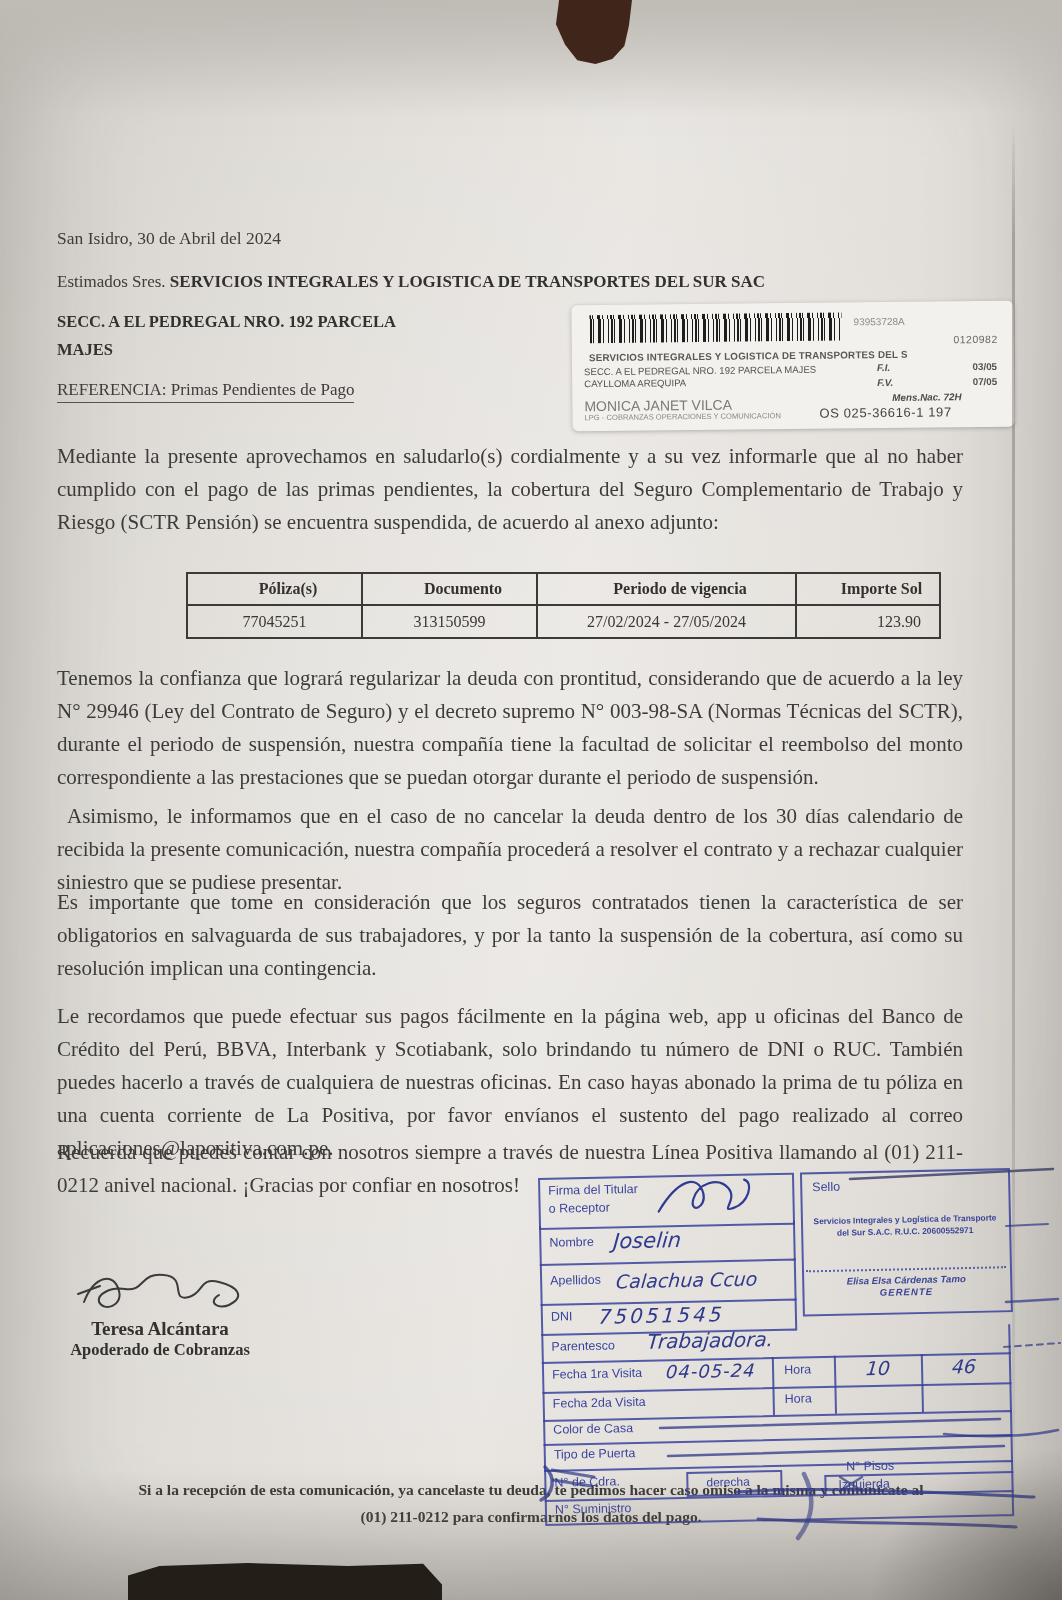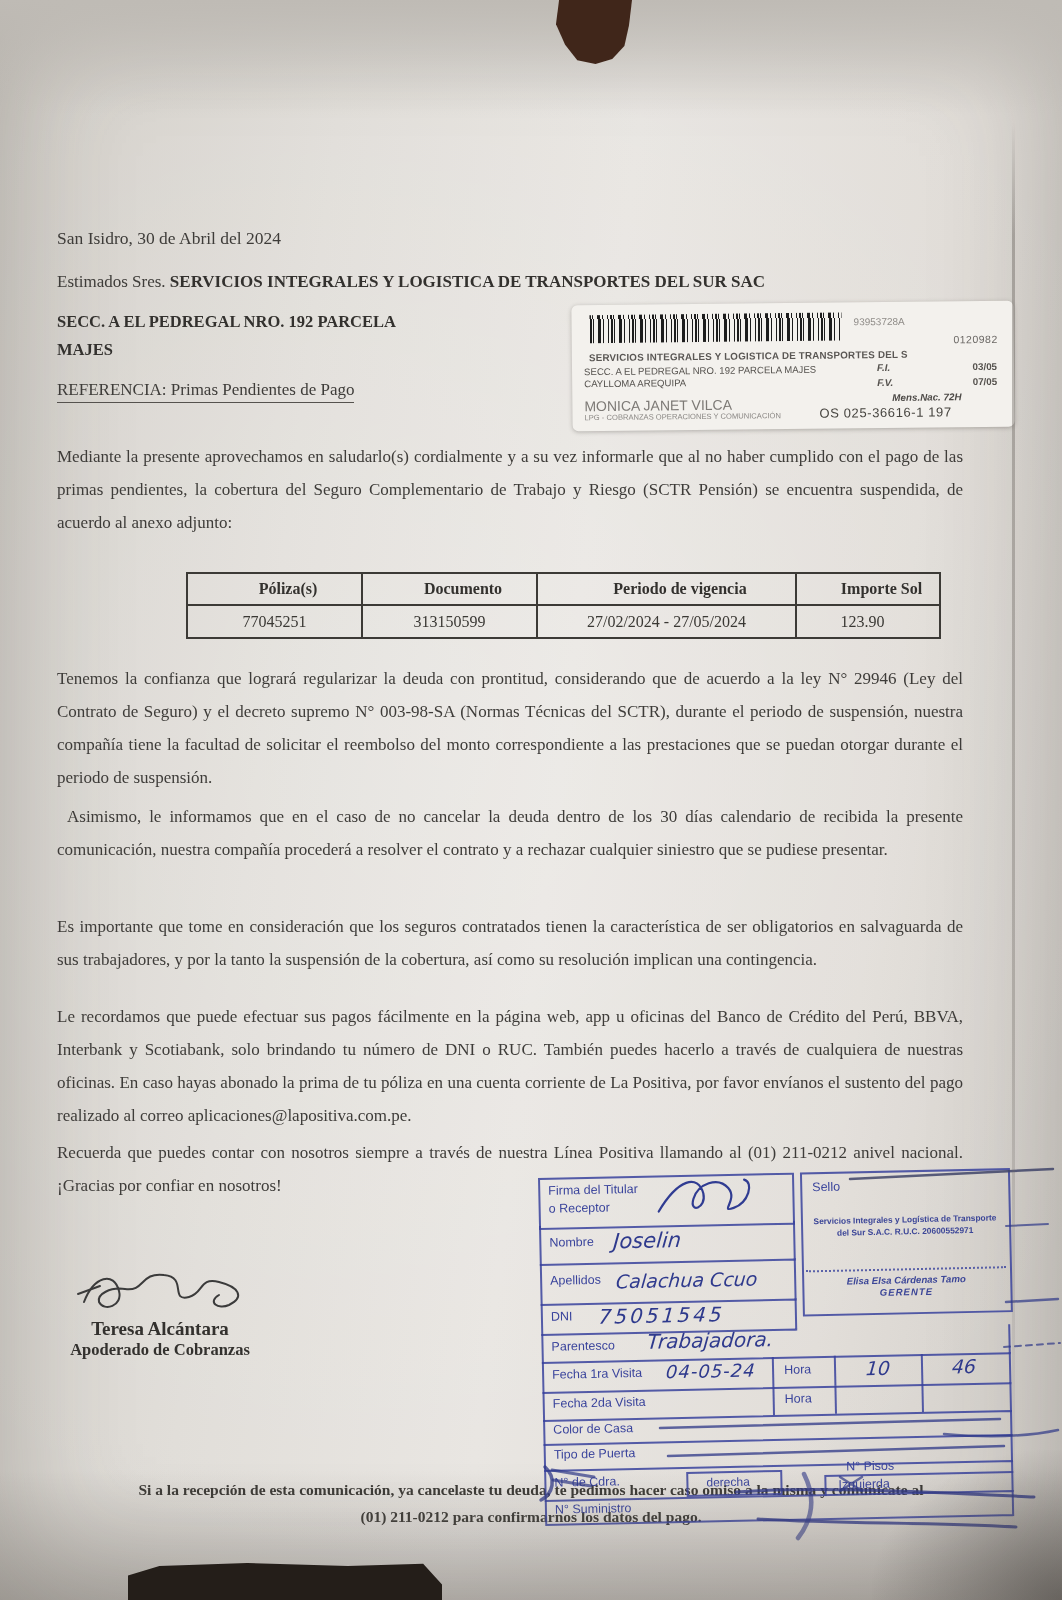--- a/index.html
+++ b/index.html
@@ -56,35 +56,35 @@
   [data-name="sticker-city"]{left:12px;top:73px;font-size:9.6px;}
   [data-name="sticker-fi"]{left:305px;top:60px;font-size:9.8px;font-style:italic;font-weight:bold;width:120px;}
   [data-name="sticker-fv"]{left:305px;top:75px;font-size:9.8px;font-style:italic;font-weight:bold;width:120px;}
   .fi-val{float:right;font-style:normal;}
   [data-name="sticker-mens"]{left:320px;top:90px;font-size:9.8px;font-weight:bold;font-style:italic;color:#4d4a47;}
   [data-name="sticker-agent"]{left:12px;top:93px;font-size:14px;color:#7d7a76;}
   [data-name="sticker-dept"]{left:12px;top:108px;font-size:7.6px;color:#8a8784;}
   [data-name="sticker-os"]{left:247px;top:103px;font-size:13px;color:#46443f;letter-spacing:.6px;}
 
   
-  .para{left:57px;width:906px;font-size:17px;line-height:33px;text-align:justify;}
+  .para{left:57px;width:906px;font-size:21px;line-height:33px;text-align:justify;}
   [data-name="paragraph-1"]{top:440px;}
   [data-name="paragraph-2"]{top:662px;}
   [data-name="paragraph-3"]{top:800px;text-indent:10px;}
-  [data-name="paragraph-4"]{top:886px;margin-top:24px;}
+  [data-name="paragraph-4"]{top:886px;}
   [data-name="paragraph-5"]{top:1000px;}
   [data-name="paragraph-6"]{top:1136px;}
 
   
   [data-name="debt-table"]{left:186px;top:572px;border-collapse:collapse;font-family:var(--serif);}
   [data-name="debt-table"] th,[data-name="debt-table"] td{border:2px solid #3c3a36;font-size:16px;color:#3a3834;}
   [data-name="debt-table"] th{font-weight:bold;height:28px;color:var(--ink-bold);padding-left:28px;}
   [data-name="debt-table"] td{height:29px;text-align:center;border-radius:16px;}
   .col-poliza{width:144px;} .col-doc{width:144px;} .col-per{width:228px;} .col-imp{width:113px;}
-  td[data-name="cell-importe"]{padding-right:12px;}
+  td[data-name="cell-importe"]{text-align:right;padding-right:18px;}
 
   
   [data-name="signature-stroke"]{left:68px;top:1258px;}
   [data-name="signer-name"]{left:40px;top:1318px;width:240px;text-align:center;font-size:19px;font-weight:bold;color:var(--ink-bold);}
   [data-name="signer-title"]{left:26px;top:1340px;width:268px;text-align:center;font-size:16.5px;font-weight:bold;color:var(--ink-bold);}
 
   
   [data-name="footer-line-1"]{left:80px;top:1481px;width:902px;text-align:center;font-size:15.5px;font-weight:600;color:#3a3834;}
   [data-name="footer-line-2"]{left:80px;top:1508px;width:902px;text-align:center;font-size:15.5px;font-weight:600;color:#3a3834;}
 

